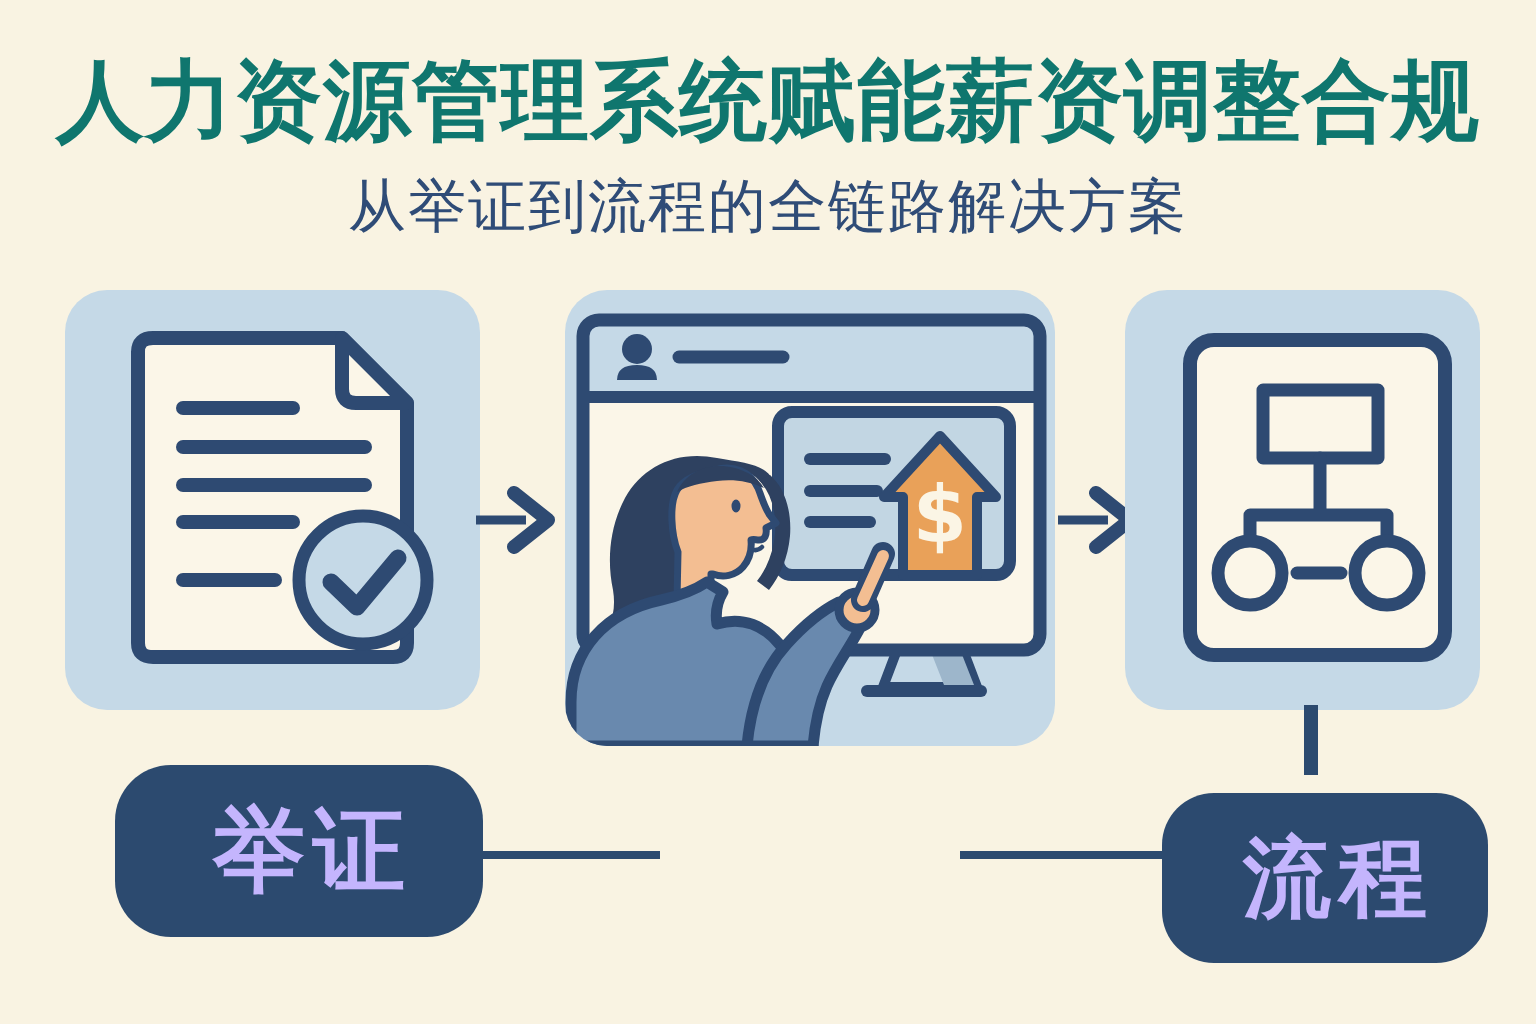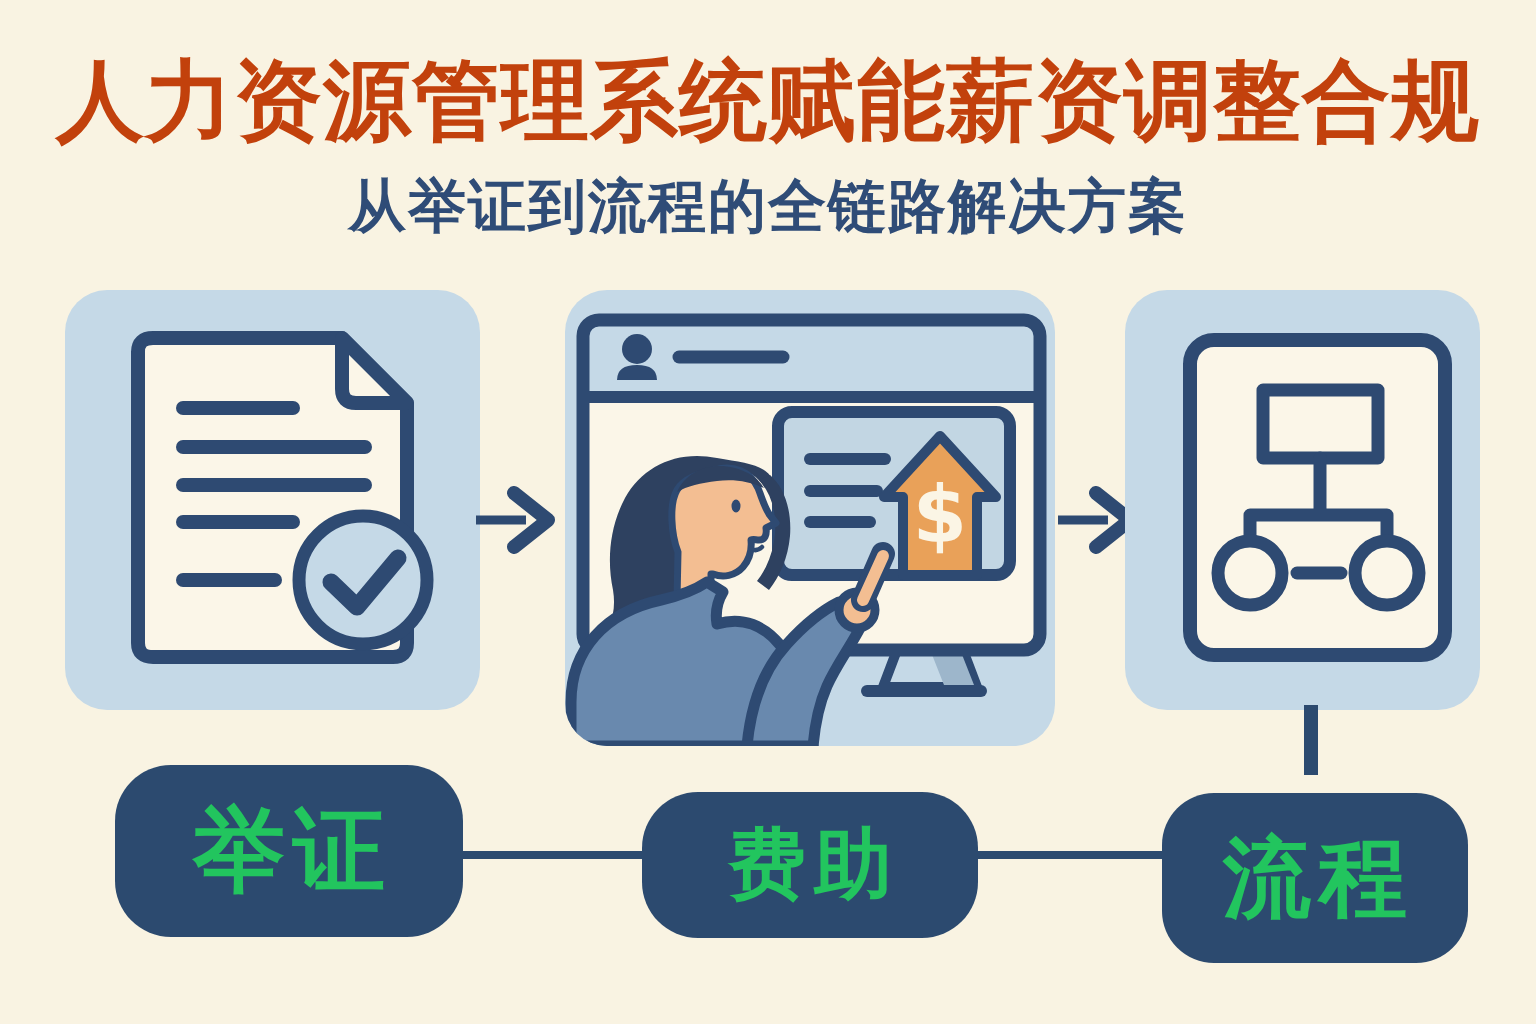--- a/index.html
+++ b/index.html
@@ -8,26 +8,26 @@
     width:1536px;height:1024px;
     background:#F9F3E2;
     overflow:hidden;
     font-family:"Liberation Sans", sans-serif;
   }
   
   .title{
     position:absolute;left:0;top:42px;width:1536px;
     text-align:center;
     font-size:88px;font-weight:900;letter-spacing:1px;
-    color:#c2410c;margin:0;
+    color:#0f766e;margin:0;
   }
   .subtitle{
     position:absolute;left:0;top:168px;width:1536px;
     text-align:center;
-    font-size:58px;font-weight:700;letter-spacing:2px;
+    font-size:58px;font-weight:400;letter-spacing:2px;
     color:#2F4C77;margin:0;
   }
   
   .panel{position:absolute;background:#C5D9E7;border-radius:42px;overflow:hidden;}
   .panel-1{left:65px;top:290px;width:415px;height:420px;}
   .panel-2{left:565px;top:290px;width:490px;height:456px;}
   .panel-3{left:1125px;top:290px;width:355px;height:420px;}
   .panel svg{display:block;}
   
   .arrow{position:absolute;}
@@ -36,21 +36,21 @@
   
   .connector{position:absolute;background:#2C4A6F;z-index:1;}
   .conn-h1{left:440px;top:851px;width:220px;height:8px;}
   .conn-h2{left:960px;top:851px;width:215px;height:8px;}
   .conn-v{left:1304px;top:705px;width:14px;height:70px;}
   
   .pill{
     position:absolute;z-index:2;
     background:#2C4A6F;border-radius:56px;
     display:flex;align-items:center;justify-content:center;
-    color:#22c55e;font-weight:900;letter-spacing:8px;
+    color:#c4b5fd;font-weight:900;letter-spacing:8px;padding-left:20px;
   }
   .pill span{transform:translateX(4px);}
   .pill-1{left:115px;top:765px;width:348px;height:172px;font-size:92px;}
   .pill-2{left:642px;top:792px;width:336px;height:146px;font-size:78px;}
   .pill-3{left:1162px;top:770px;width:306px;height:170px;font-size:88px;border-radius:52px;margin-top:23px;}
 </style>
 </head>
 <body>
 
 <div class="canvas">
@@ -154,20 +154,17 @@
     </svg>
   </div>
 
   <div class="connector conn-h1"></div>
   <div class="connector conn-h2"></div>
   <div class="connector conn-v"></div>
 
   <div class="pill pill-1">
     <span>举证</span>
   </div>
-  <div class="pill pill-2">
-    <span>费助</span>
-  </div>
   <div class="pill pill-3">
     <span>流程</span>
   </div>
 
 </div>
 
 </body></html>

